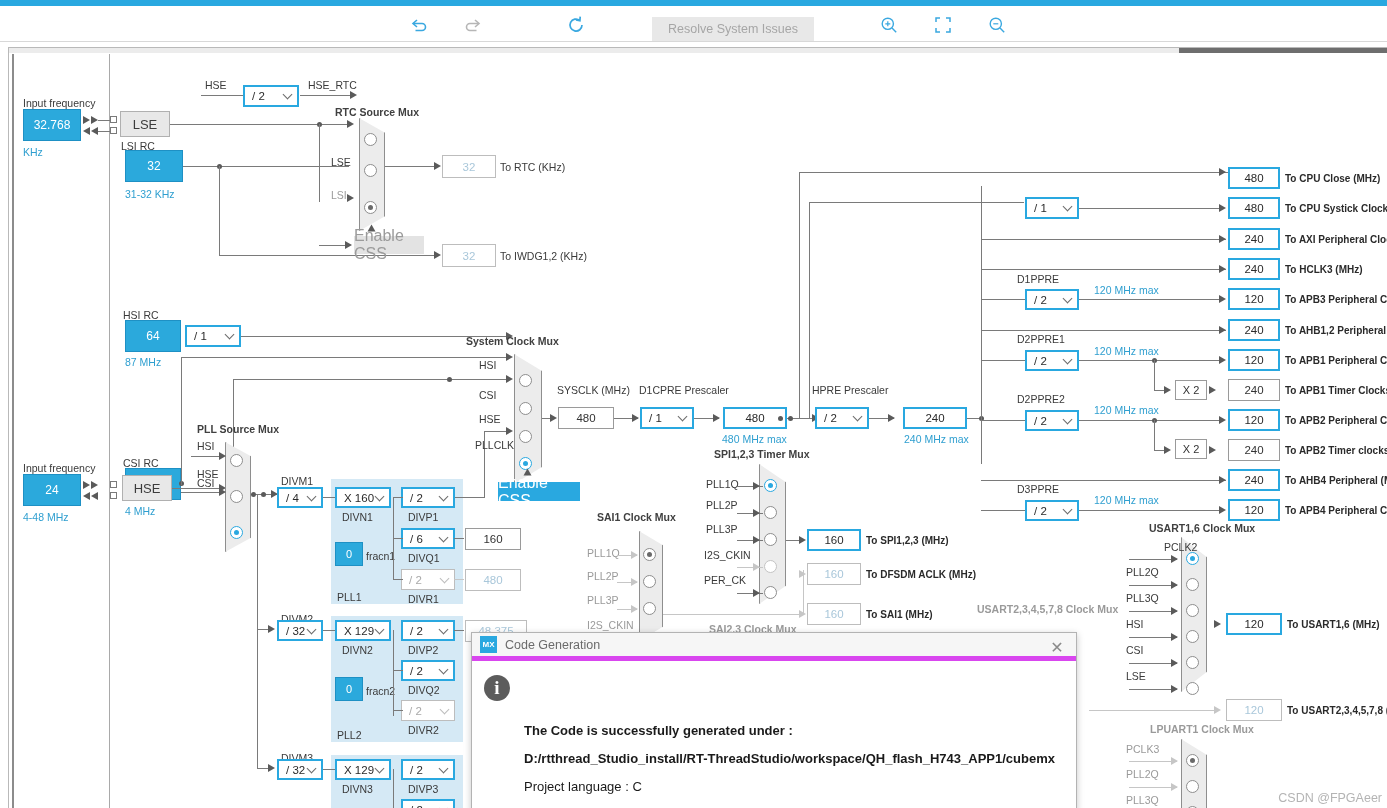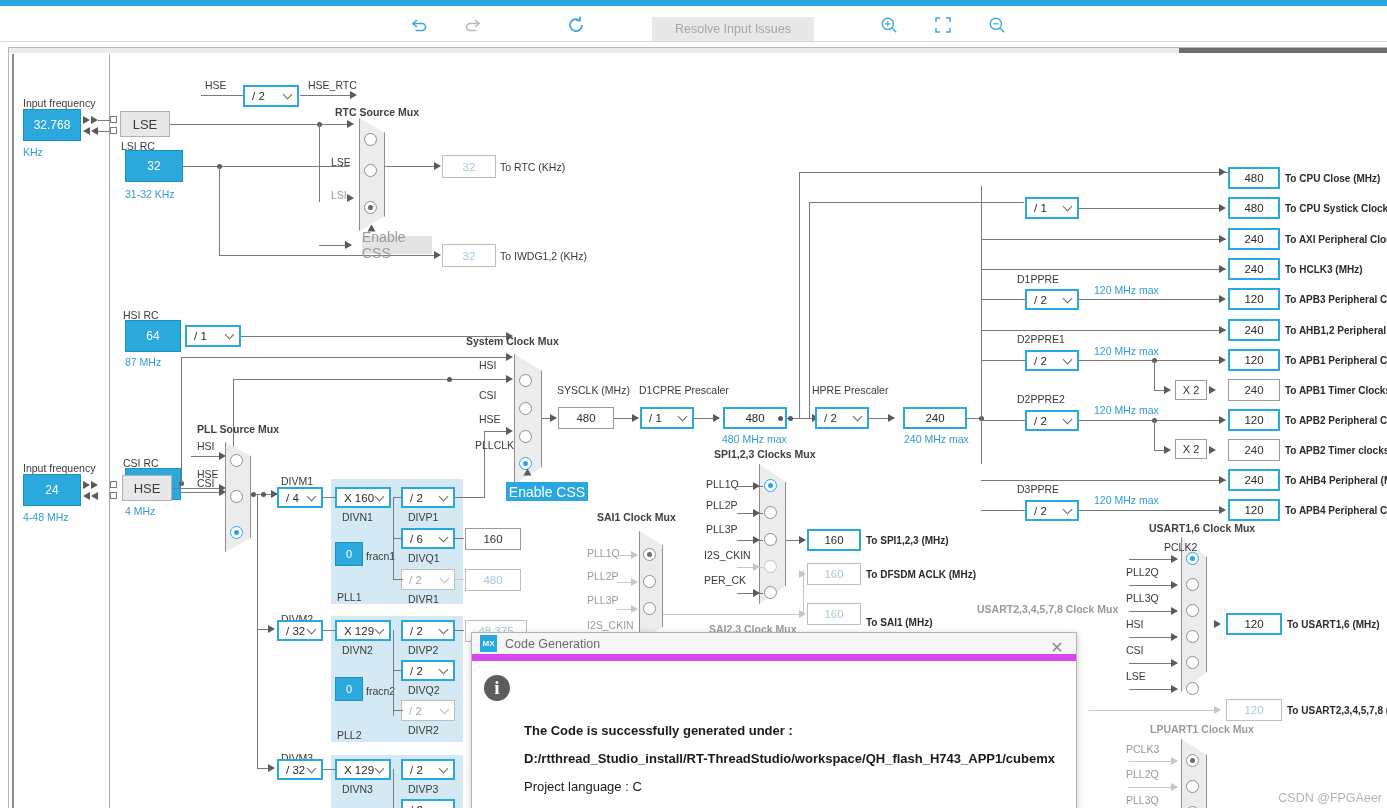--- a/index.html
+++ b/index.html
@@ -96,23 +96,22 @@
   .sel .chev {
     position: absolute; right: 6px; top: 50%;
     width: 7px; height: 7px; margin-top: -5px;
     border-right: 1.6px solid #6b6b6b; border-bottom: 1.6px solid #6b6b6b;
     transform: rotate(45deg);
   }
   .sel.dis .chev { border-color: #bdbdbd; }
 
   .css-btn {
     position: absolute; background: #29a8e0; color: #fff;
-    font-size: 14px; display: flex; align-items: center; justify-content: center;
+    font-size: 16px; display: flex; align-items: center; justify-content: center;
     cursor: pointer;
-    margin-left: 8px;
   }
   .css-btn.off { background: #e3e3e3; color: #9b9b9b; }
 
   
   .w  { position: absolute; background: #7a7a7a; }
   .wh { height: 1px; }
   .wv { width: 1px; }
   .w.dis { background: #c6c6c6; }
   .dot {
     position: absolute; width: 5px; height: 5px; border-radius: 50%;
@@ -161,21 +160,21 @@
 
   
   .dlg {
     position: absolute; left: 462px; top: 578px;
     width: 606px; height: 180px;
     background: #ffffff; border: 1px solid #b3b3b3;
     box-shadow: 0 2px 7px rgba(0,0,0,0.22);
   }
   .dlg-title {
     position: relative; height: 28px; background: #f6f6f6;
-    border-bottom: 7px solid #d946ef;
+    border-bottom: 5px solid #d946ef;
     display: flex; align-items: center;
   }
   .dlg-logo {
     width: 17px; height: 17px; margin-left: 8px; background: #29a8e0;
     color: #fff; font-size: 8px; font-weight: bold;
     display: flex; align-items: center; justify-content: center;
   }
   .dlg-title-text {
     margin-left: 8px; font-size: 12.5px; color: #6b6b6b;
   }
@@ -242,21 +241,21 @@
         <path d="M12 3 L16 6.5 L12 10" fill="none" stroke="#b6b6b6" stroke-width="1.6"></path>
         <path d="M15.5 6.5 H7 a3.5 3.5 0 0 0 0 7 H13.5" fill="none" stroke="#b6b6b6" stroke-width="1.6"></path>
       </svg>
     </div>
     <div class="tb-icon" style="left:563px">
       <svg width="20" height="20" viewBox="0 0 20 20">
         <path d="M16 10 a6 6 0 1 1 -2.2 -4.6" fill="none" stroke="#3aa8e0" stroke-width="1.7"></path>
         <path d="M14.2 1.6 L13.9 5.8 L9.9 5.0" fill="none" stroke="#3aa8e0" stroke-width="1.7"></path>
       </svg>
     </div>
-    <div class="resolve-btn">Resolve Input Issues</div>
+    <div class="resolve-btn">Resolve System Issues</div>
     <div class="tb-icon" style="left:876px">
       <svg width="18" height="18" viewBox="0 0 18 18">
         <circle cx="7.8" cy="7.8" r="5.6" fill="none" stroke="#3aa8e0" stroke-width="1.4"></circle>
         <path d="M12 12 L16.2 16.2" stroke="#3aa8e0" stroke-width="1.4"></path>
         <path d="M5.3 7.8 H10.3 M7.8 5.3 V10.3" stroke="#3aa8e0" stroke-width="1.2"></path>
       </svg>
     </div>
     <div class="tb-icon" style="left:930px">
       <svg width="18" height="18" viewBox="0 0 18 18">
         <path d="M2 6 V2 H6 M12 2 H16 V6 M16 12 V16 H12 M6 16 H2 V12" fill="none" stroke="#3aa8e0" stroke-width="1.5"></path>
@@ -596,21 +595,21 @@
       <div class="w wh" style="left:972px; top:456px; width:44px;"></div>
       <div class="sel" style="left:1016px; top:446px; width:54px; height:21px;">
         <span>/ 2</span>
         <span class="chev"></span>
       </div>
       <div class="w wh" style="left:1070px; top:456px; width:145px;"></div>
       <div class="arw" style="left:1210px; top:452px;"></div>
       <div class="valbox" style="left:1219px; top:445px; width:52px; height:22px;">120</div>
       <div class="lbl out" style="left:1276px; top:452px;">To APB4 Peripheral Clocks (MHz)</div>
 
-      <div class="lbl title" style="left:705px; top:395px;">SPI1,2,3 Clocks Mux</div>
+      <div class="lbl title" style="left:705px; top:395px;">SPI1,2,3 Timer Mux</div>
       <div class="mux tap" style="left:750px; top:410px; width:27px; height:140px;"></div>
       <div class="radio on" style="left:755px; top:425px;"></div>
       <div class="radio" style="left:755px; top:452px;"></div>
       <div class="radio" style="left:755px; top:479px;"></div>
       <div class="radio dis" style="left:755px; top:506px;"></div>
       <div class="radio" style="left:755px; top:532px;"></div>
 
       <div class="lbl" style="left:697px; top:425px;">PLL1Q</div>
       <div class="lbl" style="left:697px; top:446px;">PLL2P</div>
       <div class="lbl" style="left:697px; top:470px;">PLL3P</div>
@@ -632,21 +631,21 @@
       <div class="arw" style="left:790px; top:482px;"></div>
       <div class="valbox" style="left:798px; top:475px; width:54px; height:22px;">160</div>
       <div class="lbl out" style="left:857px; top:482px;">To SPI1,2,3 (MHz)</div>
 
       <div class="arw dis" style="left:790px; top:516px;"></div>
       <div class="valbox dis" style="left:798px; top:509px; width:54px; height:22px;">160</div>
       <div class="lbl out" style="left:857px; top:516px;">To DFSDM ACLK (MHz)</div>
 
       <div class="arw dis" style="left:790px; top:556px;"></div>
       <div class="valbox dis" style="left:798px; top:549px; width:54px; height:22px;">160</div>
-      <div class="lbl out" style="left:857px; top:556px;margin-top:8px;">To SAI1 (MHz)</div>
+      <div class="lbl out" style="left:857px; top:556px;">To SAI1 (MHz)</div>
 
       <div class="lbl title" style="left:588px; top:458px;">SAI1 Clock Mux</div>
       <div class="mux tap" style="left:630px; top:477px; width:24px; height:110px;"></div>
       <div class="radio ongray" style="left:634px; top:494px;"></div>
       <div class="radio" style="left:634px; top:521px;"></div>
       <div class="radio" style="left:634px; top:548px;"></div>
 
       <div class="lbl gray" style="left:578px; top:494px;">PLL1Q</div>
       <div class="lbl gray" style="left:578px; top:517px;">PLL2P</div>
       <div class="lbl gray" style="left:578px; top:541px;">PLL3P</div>

